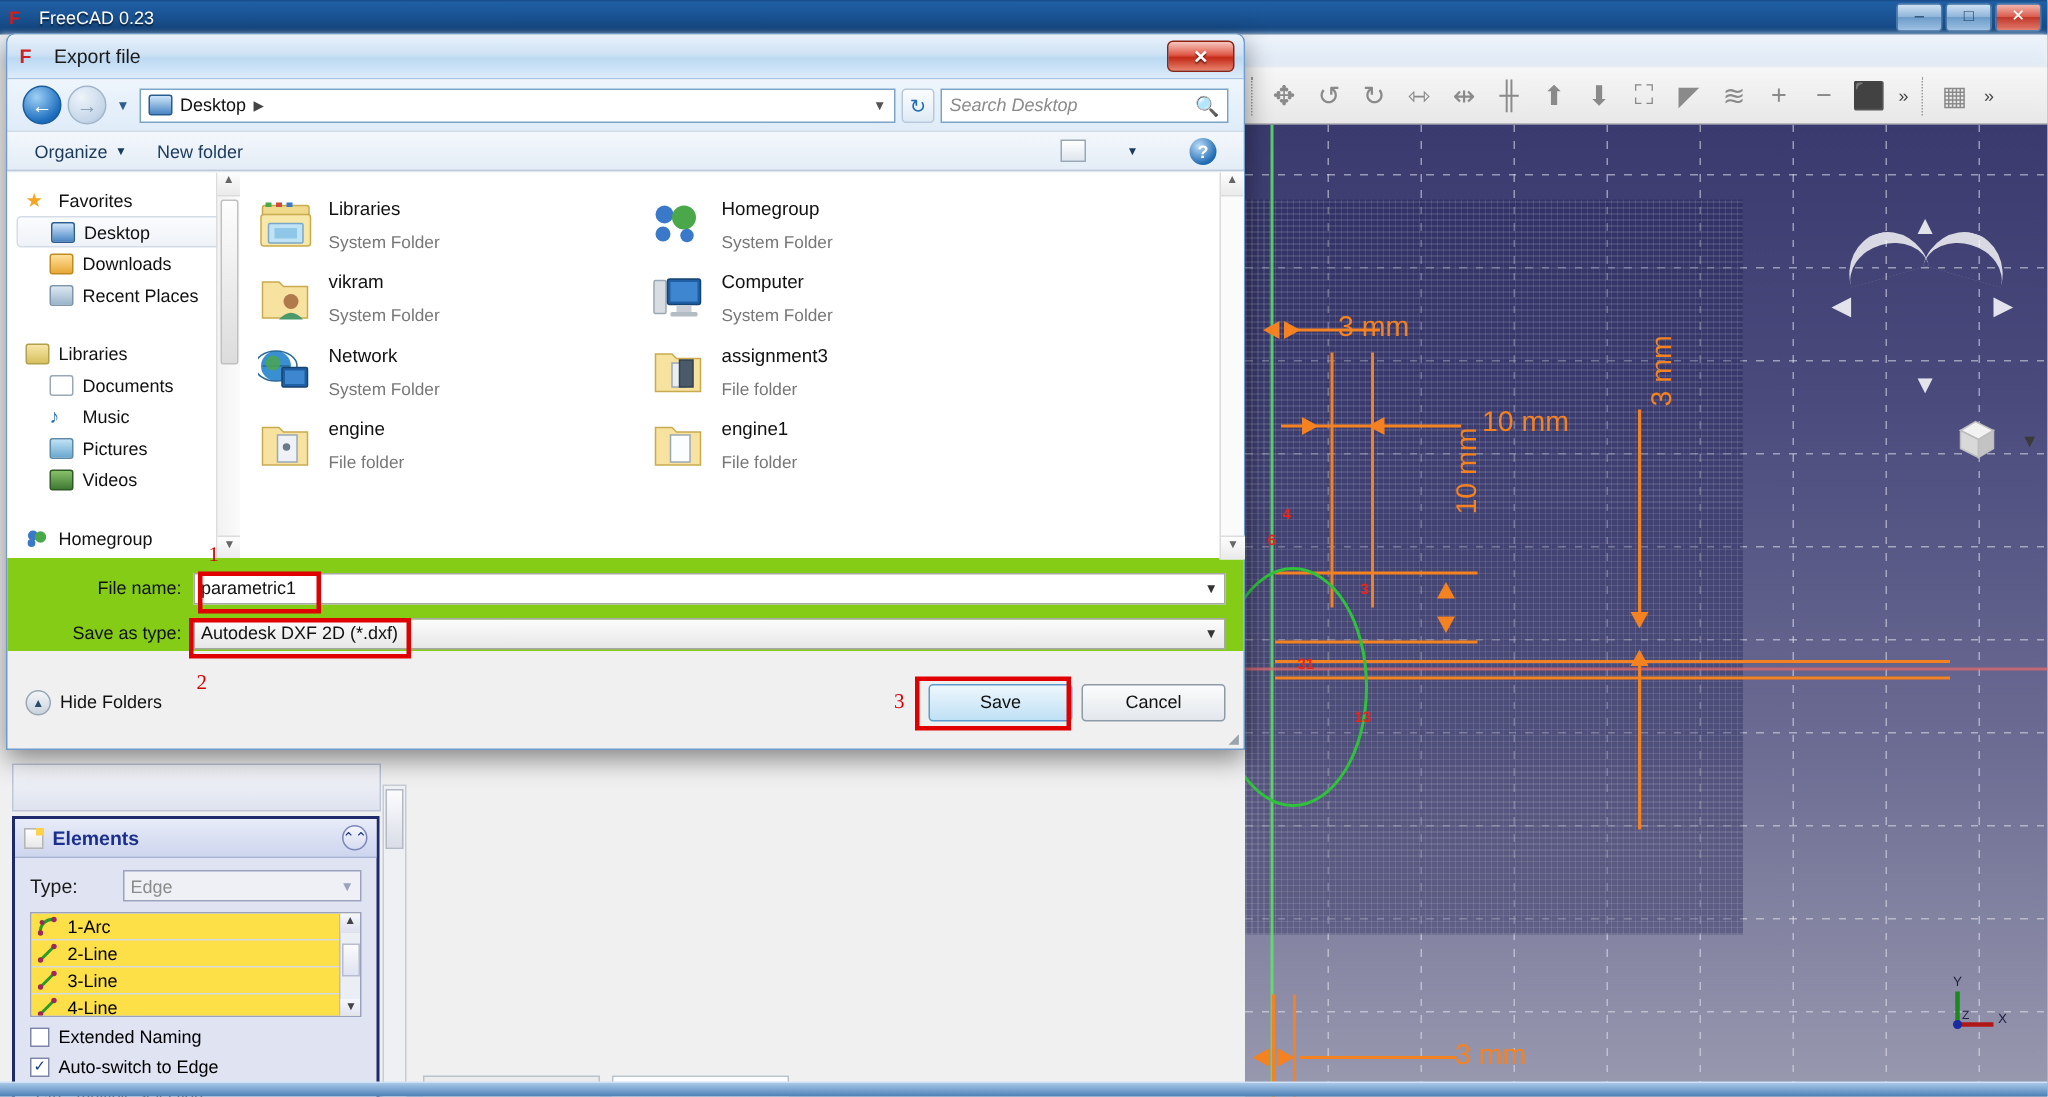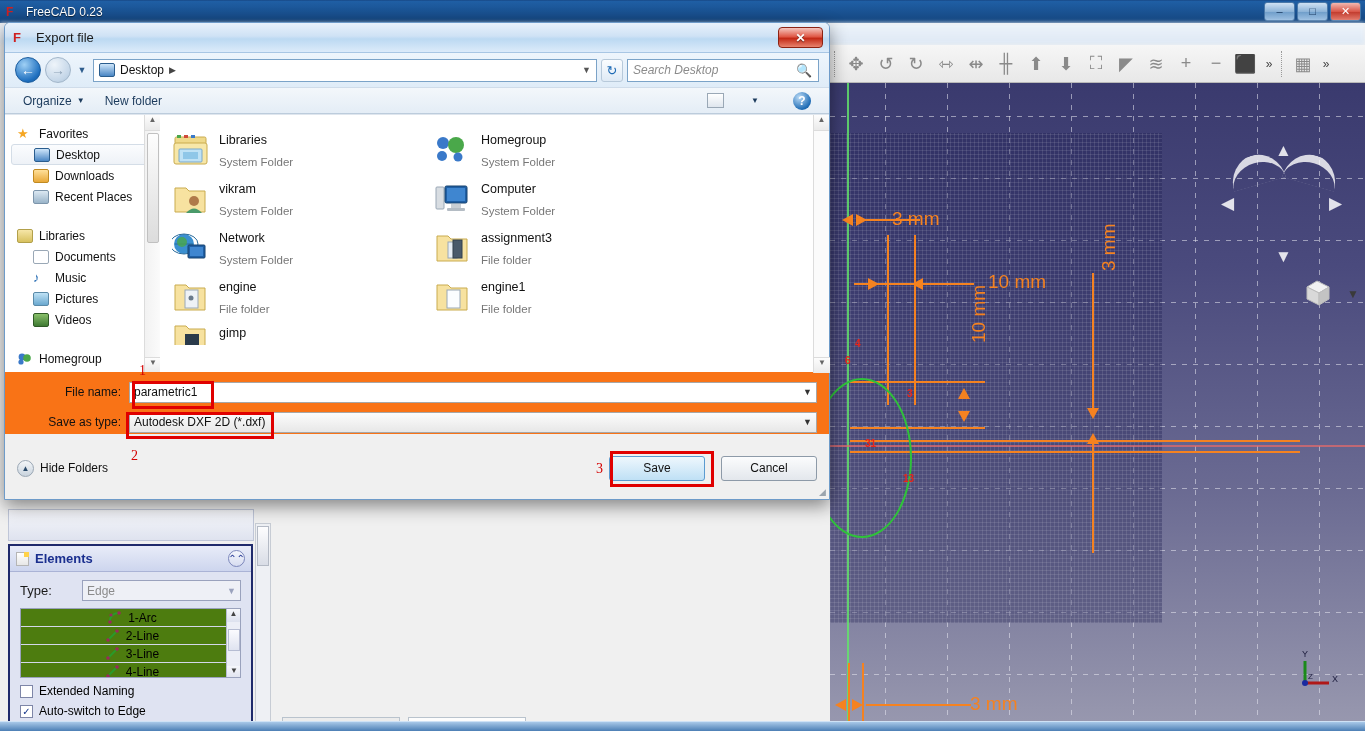--- a/index.html
+++ b/index.html
@@ -165,21 +165,21 @@
   .ep-label { font-size:13px; color:#1a1a1a; width:62px; }
   .ep-combo {
     flex:1; height:21px; background:#eef0f6; border:1px solid #9aa2bd;
     font-size:12px; color:#8b8b8b; padding:1px 4px; display:flex; align-items:center;
   }
   .ep-combo .cbar { margin-left:auto; color:#9aa2bd; font-size:9px;}
   .ep-list {
     border:1px solid #9aa2bd; background:#e7eaf5; height:70px; position:relative; overflow:hidden;
   }
   .ep-item { height:18px; display:flex; align-items:center; font-size:12px;
-    padding-left:4px; border-bottom:1px solid #d3d8ea; background:#4d7c0f;justify-content:center; }
+    padding-left:4px; border-bottom:1px solid #d3d8ea; background:#fde047; }
   .ep-scroll { position:absolute; right:0; top:0; width:14px; height:70px; background:#eceef6; border-left:1px solid #b6bcd2;}
   .ep-sb-btn { height:13px; text-align:center; font-size:8px; color:#444;
     background:linear-gradient(180deg,#f6f7fb,#dde1ee); }
   .ep-sb-thumb { position:absolute; top:20px; left:1px; width:12px; height:22px;
     background:linear-gradient(180deg,#fbfbfe,#dfe3f0); border:1px solid #b6bcd2; }
   .ep-check { display:flex; align-items:center; font-size:12px; margin-top:6px; }
   .cbox { width:13px;height:13px;border:1px solid #7e86a8;background:#fff;margin-right:6px;
     display:flex;align-items:center;justify-content:center;font-size:10px;color:#13348a;}
   .ep-hint { font-size:11px; margin-top:6px; color:#111; }
 
@@ -289,21 +289,21 @@
   .dlg-files { flex:1; position:relative; background:#fff; padding:10px 0 0 12px; }
   .files-grid { display:flex; flex-wrap:wrap; }
   .file-cell { width:262px; height:49px; display:flex; align-items:center; gap:10px; }
   .file-ico { width:37px; height:34px; flex:0 0 37px; position:relative; }
   .file-txt { line-height:1.35; }
   .file-name { font-size:12.5px; color:#111; }
   .file-sub { font-size:11.5px; color:#777; }
   .files-scroll { position:absolute; right:0; top:0; width:16px; height:258px;
     background:#fbfbfb; border-left:1px solid #dcdcdc;}
 
-  .dlg-fields { padding:8px 12px 0 12px; background:#f97316; }
+  .dlg-fields { padding:8px 12px 0 12px; background:#84cc16; }
   .field-row { display:flex; align-items:center; height:24px; margin-bottom:6px; }
   .field-label { width:112px; text-align:right; padding-right:8px; font-size:12px; color:#111; }
   .field-input {
     flex:1; height:21px; background:#fff; border:1px solid #a7a7a7;
     display:flex; align-items:center; padding:0 4px; font-size:12px; color:#111;
   }
   .field-input.combo { background:linear-gradient(180deg,#fcfcfc,#e7e7e7); }
   .field-drop { margin-left:auto; font-size:9px; color:#333; }
 
   .dlg-footer { display:flex; align-items:center; padding:8px 12px 0 12px; height:48px; }
@@ -782,31 +782,20 @@
                 <path d="M3,5 h11 l3,3 h16 v22 h-30 z" fill="#f7e2a0" stroke="#c9ab4f"></path>
                 <rect x="13" y="10" width="13" height="18" fill="#fbfdff" stroke="#9aa8b6"></rect>
               </svg>
             </span>
             <span class="file-txt">
               <span class="file-name">engine1</span><br>
               <span class="file-sub">File folder</span>
             </span>
           </div>
 
-          <div class="file-cell" style="height:24px;overflow:hidden;align-items:flex-start;">
-            <span class="file-ico">
-              <svg width="37" height="34" viewBox="0 0 37 34">
-                <path d="M3,5 h11 l3,3 h16 v22 h-30 z" fill="#f7e2a0" stroke="#c9ab4f"></path>
-                <rect x="13" y="13" width="14" height="14" fill="#2a3a4a"></rect>
-              </svg>
-            </span>
-            <span class="file-txt">
-              <span class="file-name">gimp</span>
-            </span>
-          </div>
 
 
         </div>
         <div class="files-scroll">
           <div class="sb-arrow">▲</div>
           <div class="sb-arrow" style="position:absolute;bottom:0;width:16px;border-bottom:none;border-top:1px solid #dcdcdc;">▼</div>
         </div>
       </div>
     </div>
 
@@ -825,21 +814,21 @@
           <span class="field-drop">▼</span>
         </span>
       </div>
     </div>
 
     <div class="dlg-footer">
       <span class="hide-folders">
         <span class="hf-circle">▲</span>
         <span>Hide Folders</span>
       </span>
-      <span style="margin-left:auto;display:flex;gap:16px;align-items:center;">
+      <span style="margin-left:auto;display:flex;gap:6px;align-items:center;">
         <span class="btn primary">Save</span>
         <span class="btn">Cancel</span>
       </span>
     </div>
     <span class="dlg-resize">◢</span>
   </div>
 
   <div class="redbox" style="left:132px;top:381px;width:82px;height:28px;"></div>
   <div class="rednum" style="left:139px;top:363px;">1</div>
 

